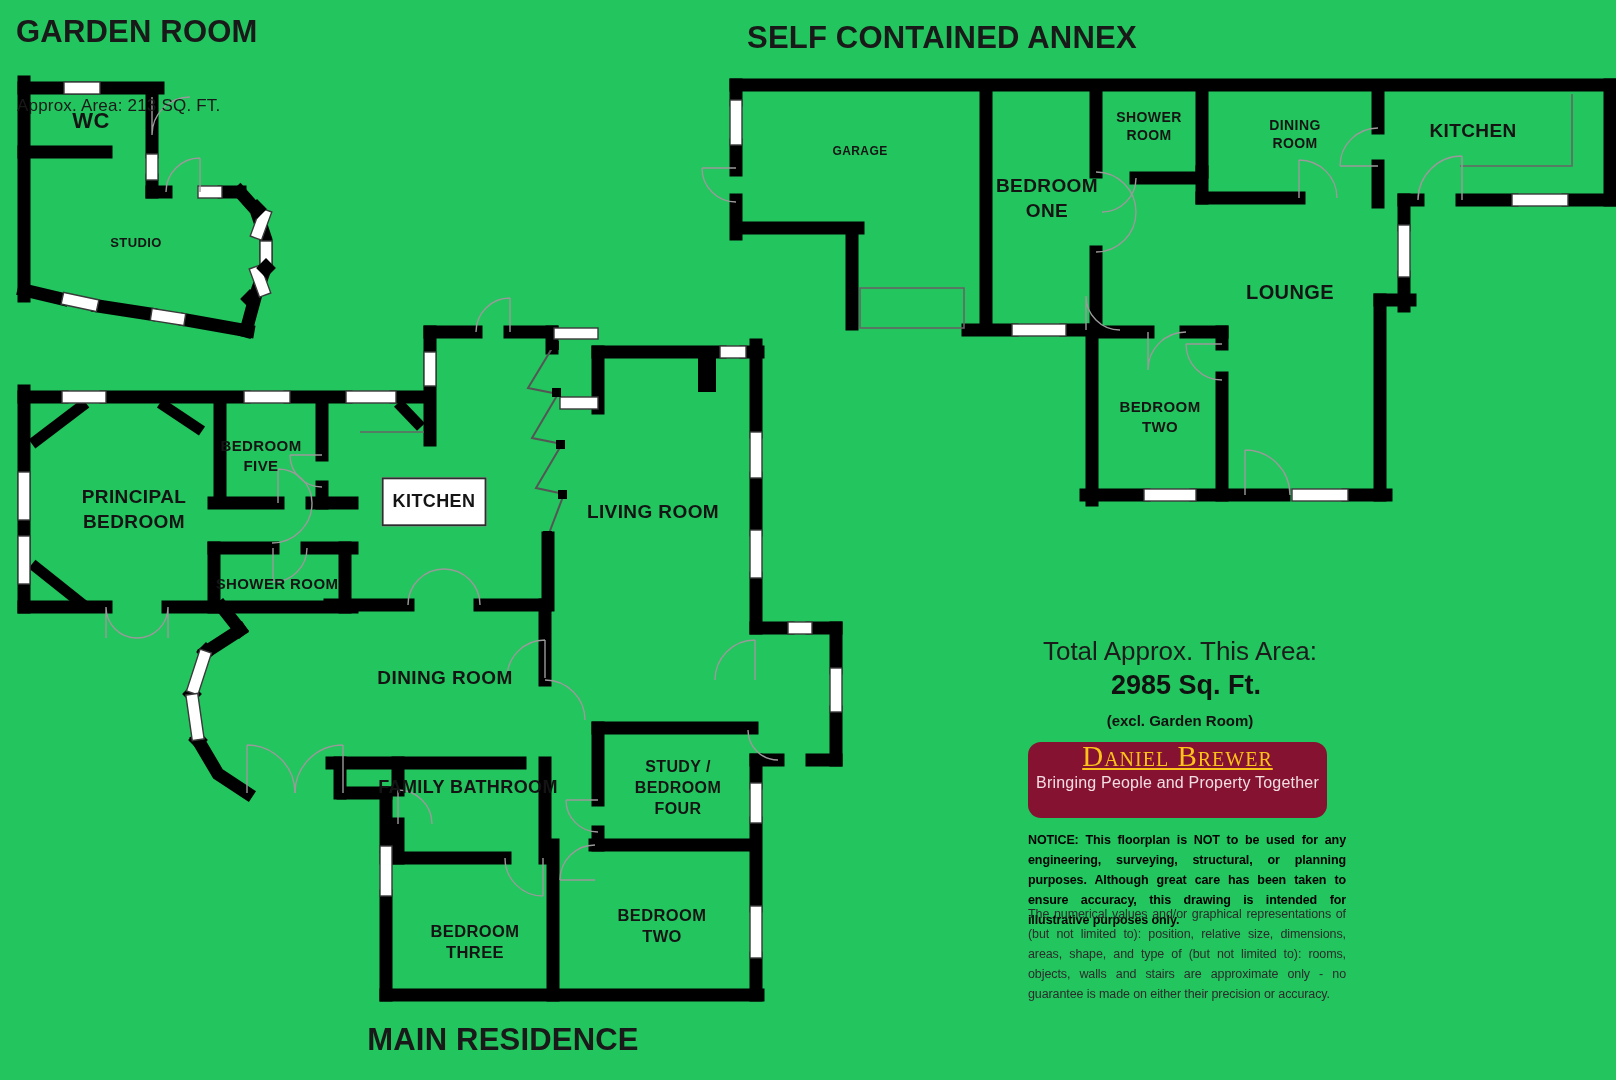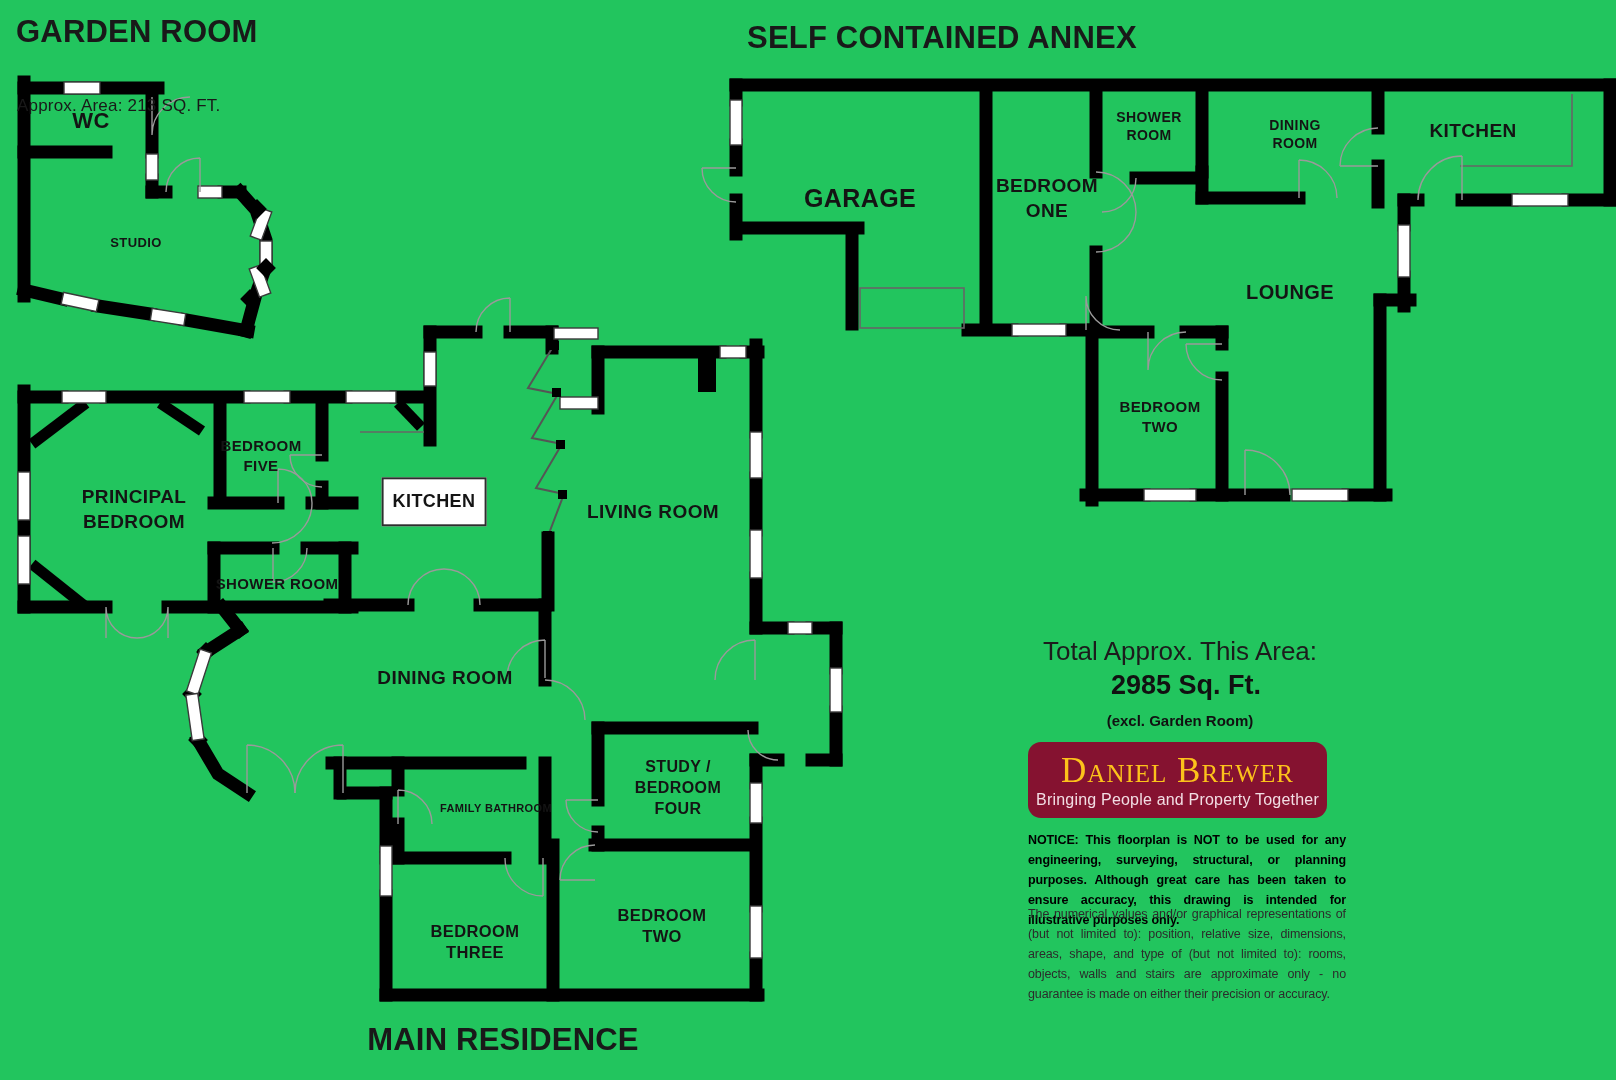--- a/index.html
+++ b/index.html
@@ -16,21 +16,21 @@
   
   .area-label{position:absolute;left:1180px;top:636px;transform:translate(-50%,0);
               font-size:26px;color:#1c1c1c;}
   .area-value{position:absolute;left:1186px;top:670px;transform:translate(-50%,0);
               font-size:27px;font-weight:bold;color:#111;}
   .area-note{position:absolute;left:1180px;top:712px;transform:translate(-50%,0);
              font-size:15px;font-weight:bold;color:#111;}
   .logo{position:absolute;left:1028px;top:742px;width:299px;height:76px;border-radius:13px;
         background:#851230;text-align:center;}
   .logo-name{font-family:"Liberation Serif", serif;font-variant:small-caps;
-             font-size:35px;line-height:1;color:#fcc21b;padding-top:11px;letter-spacing:1px;}
+             font-size:29px;line-height:1;color:#fcc21b;letter-spacing:1px;text-decoration:underline;}
   .logo-tag{font-size:16px;color:#f2dde3;margin-top:3px;letter-spacing:.2px;}
   .notice{position:absolute;left:1028px;width:318px;font-size:12.5px;line-height:1.6;
           text-align:justify;color:#000;letter-spacing:-.1px;}
   .notice.p1{top:830px;font-weight:bold;}
   .notice.p2{top:904px;font-weight:normal;color:#2b2b2b;}
 </style>
 </head>
 <body>
 
 <div id="page">
@@ -246,35 +246,35 @@
   </svg>
 
   <div class="sec-title" style="left:16px;top:14px;">GARDEN ROOM</div>
   <div class="sub" style="left:17px;top:52px;font-weight:normal;">Approx. Area: 213 SQ. FT.</div>
   <div class="sec-title centered" style="left:503px;top:1022px;">MAIN RESIDENCE</div>
   <div class="sec-title" style="left:747px;top:20px;">SELF CONTAINED ANNEX</div>
 
   <div class="lbl" style="left:91px;top:121px;font-size:22px;">WC</div>
   <div class="lbl" style="left:136px;top:243px;font-size:13px;">STUDIO</div>
 
-  <div class="lbl" style="left:860px;top:152px;font-size:25px;margin-top:46px;">GARAGE</div>
+  <div class="lbl" style="left:860px;top:152px;font-size:12px;">GARAGE</div>
   <div class="lbl wrap" style="left:1047px;top:199px;font-size:19px;width:112px;">BEDROOM ONE</div>
   <div class="lbl wrap" style="left:1149px;top:126px;font-size:14px;width:78px;">SHOWER ROOM</div>
   <div class="lbl wrap" style="left:1295px;top:134px;font-size:14px;width:70px;">DINING ROOM</div>
   <div class="lbl" style="left:1473px;top:131px;font-size:19px;">KITCHEN</div>
   <div class="lbl" style="left:1290px;top:292px;font-size:20px;">LOUNGE</div>
   <div class="lbl wrap" style="left:1160px;top:416px;font-size:15px;width:92px;">BEDROOM TWO</div>
 
   <div class="lbl wrap" style="left:134px;top:510px;font-size:19px;width:140px;">PRINCIPAL BEDROOM</div>
   <div class="lbl wrap" style="left:261px;top:455px;font-size:15px;width:90px;">BEDROOM FIVE</div>
   <div class="lbl boxed" style="left:434px;top:502px;font-size:18px;">KITCHEN</div>
   <div class="lbl" style="left:277px;top:584px;font-size:15px;">SHOWER ROOM</div>
   <div class="lbl" style="left:653px;top:512px;font-size:19px;">LIVING ROOM</div>
   <div class="lbl" style="left:445px;top:678px;font-size:19px;">DINING ROOM</div>
-  <div class="lbl" style="left:496px;top:788px;font-size:11px;margin-top:20px;">FAMILY BATHROOM</div>
+  <div class="lbl" style="left:468px;top:788px;font-size:18px;">FAMILY BATHROOM</div>
   <div class="lbl wrap" style="left:660px;top:788px;font-size:16px;width:110px;padding-left:36px;">STUDY / BEDROOM FOUR</div>
   <div class="lbl wrap" style="left:475px;top:942px;font-size:16.5px;width:100px;">BEDROOM THREE</div>
   <div class="lbl wrap" style="left:662px;top:926px;font-size:16.5px;width:100px;">BEDROOM TWO</div>
 
   <div class="area-label">Total Approx. This Area:</div>
   <div class="area-value">2985 Sq. Ft.</div>
   <div class="area-note">(excl. Garden Room)</div>
 
   <div class="logo">
     <div class="logo-name">Daniel Brewer</div>

